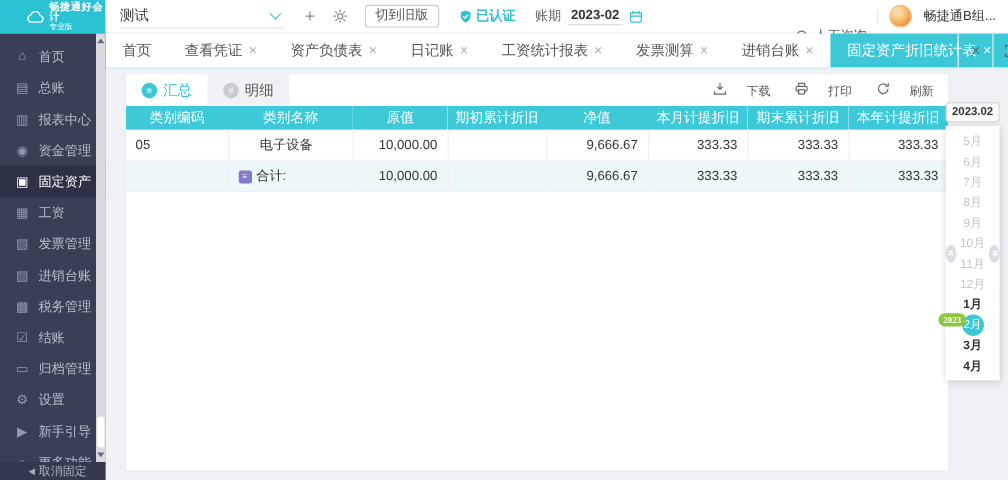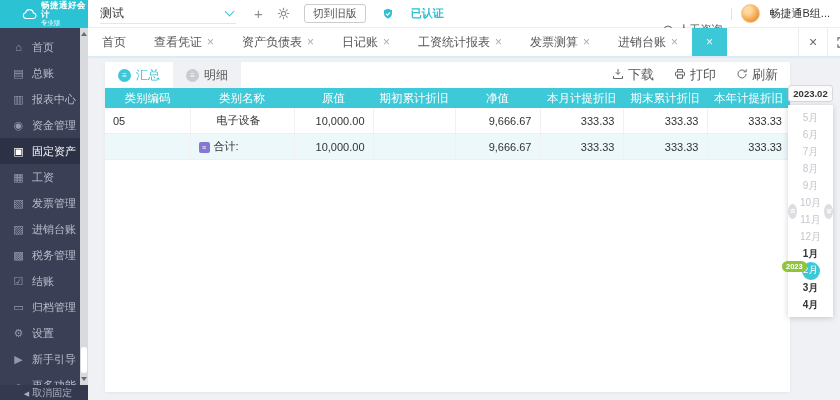--- a/index.html
+++ b/index.html
@@ -19,21 +19,21 @@
           border-bottom:1px solid #edeef2;box-sizing:border-box;display:flex;align-items:center;}
   .acct{display:flex;align-items:center;justify-content:space-between;width:136px;margin-left:12px;
         height:20px;border-bottom:1px solid #e4e6ea;font-size:12px;color:#333;gap:18px;}
   .chev-down{width:6px;height:6px;border-right:1.5px solid #3cc8d6;border-bottom:1.5px solid #3cc8d6;
         transform:rotate(45deg);margin:0 3px 3px 0;}
   .icon-plus{margin-left:18px;color:#8a8f96;font-size:15px;line-height:1;cursor:default;}
   .icon-plus::before{content:"+";}
   .icon-gear{margin-left:14px;display:flex;}
   .btn-old{margin-left:14px;font-size:11px;color:#555;border:1px solid #ccc;border-radius:3px;
         padding:2px 8px;background:#fff;line-height:1.2;}
-  .certified{margin-left:16px;display:flex;align-items:center;gap:17px;color:#2fc0d2;font-size:11px;font-weight:bold;}
+  .certified{margin-left:16px;display:flex;align-items:center;gap:3px;color:#2fc0d2;font-size:11px;font-weight:bold;}
   .period{margin-left:16px;display:flex;align-items:center;gap:5px;font-size:11px;color:#666;}
   .period-value{color:#333;border-bottom:1px solid #ddd;padding:0 3px 1px;font-weight:bold;}
   .tb-right{margin-left:auto;display:flex;align-items:center;gap:9px;padding-right:10px;}
   .support{display:flex;align-items:center;gap:4px;font-size:11px;color:#555;margin-top:32px;}
   .v-divider{width:1px;height:12px;background:#e2e3e6;}
   .avatar{width:17px;height:17px;border-radius:50%;background:radial-gradient(circle at 35% 30%,#ffd9a0 20%,#f09a3e 70%,#d97b25);border:1px solid #f3c27f;}
   .username{font-size:11px;color:#333;}
 
   
   .tabbar{position:absolute;left:88px;top:28px;width:752px;height:30px;background:#fff;
@@ -68,21 +68,21 @@
   .content-bg{position:absolute;left:88px;top:58px;width:752px;height:342px;background:#eff1f5;}
   .panel{position:absolute;left:105px;top:62px;width:685px;height:330px;background:#fff;
          box-shadow:0 1px 3px rgba(0,0,0,.05);}
   .panel-head{height:26px;display:flex;align-items:stretch;}
   .subtab{display:flex;align-items:center;gap:5px;padding:0 13px;font-size:12px;color:#555;background:#f0f1f4;}
   .subtab.active{background:#fff;color:#2fc0d2;}
   .st-icon{width:13px;height:13px;border-radius:50%;background:#c8cbd2;color:#fff;font-size:8px;
            line-height:13px;text-align:center;}
   .subtab.active .st-icon{background:#3cc8d6;}
   .tools{margin-left:auto;display:flex;align-items:center;gap:20px;padding-right:12px;}
-  .tool{display:flex;align-items:center;gap:4px;font-size:13px;color:#555;}
+  .tool{display:flex;align-items:flex-end;gap:16px;font-size:10px;color:#555;}
 
   table{width:685px;border-collapse:collapse;table-layout:fixed;font-size:11px;}
   thead th{background:#3ec9d8;color:#fff;height:20px;font-weight:normal;font-size:11.5px;padding:0 4px;
            overflow:hidden;white-space:nowrap;}
   tbody td{height:25px;padding:0 8px;color:#333;border-bottom:1px solid #efefef;border-right:1px solid #f1f1f1;
            overflow:hidden;white-space:nowrap;}
   tbody td:last-child{border-right:none;}
   tr.total-row td{background:#edf8fb;}
   .total-icon{display:inline-block;width:11px;height:11px;border-radius:2px;background:#8678d2;color:#fff;
            font-size:7px;line-height:11px;text-align:center;vertical-align:middle;margin-right:4px;}
@@ -101,21 +101,21 @@
   .mp-scroll i{font-style:normal;color:#fff;font-size:10px;font-weight:bold;line-height:1;display:block;}
   .mp-up i{transform:rotate(-90deg);}
   .mp-dn i{transform:rotate(90deg);}
   .mp-scroll i::before{content:"»";}
   .month{height:17px;width:100%;display:flex;align-items:center;justify-content:center;font-size:10px;}
   .month.disabled .m-text{color:#c3c6cd;}
   .month.normal .m-text{color:#333;font-weight:bold;}
   .month.selected .m-text{width:18px;height:18px;border-radius:50%;background:#3cc8d6;color:#fff;
            display:flex;align-items:center;justify-content:center;font-size:9.5px;}
   .year-badge{position:absolute;left:-6px;top:156px;background:#8fc43c;color:#fff;font-size:7.5px;
-           font-weight:bold;padding:1px 4px;border-radius:7px;line-height:1.2;}
+           font-weight:bold;padding:1px 4px;border-radius:7px;line-height:1.2;font-family:Liberation Serif, serif;}
 </style>
 </head>
 <body>
 
 <div id="app">
 
   <div class="logo">
     <span class="logo-cloud">
       <svg width="15" height="11" viewBox="0 0 15 11">
           <path d="M4 9.5a3 3 0 0 1-.4-5.9A4 4 0 0 1 11.4 4 2.6 2.6 0 0 1 11 9.5z" fill="none" stroke="#fff" stroke-width="1.1"></path>
@@ -140,20 +140,28 @@
         </svg>
     </span>
     <button class="btn-old">切到旧版</button>
     <div class="certified">
       <svg width="12" height="12" viewBox="0 0 12 12">
           <path d="M6 .8 10 2.2v3.4c0 2.6-1.9 4.2-4 5.2-2.1-1-4-2.6-4-5.2V2.2z" fill="#2fc0d2"></path>
           <path d="M4 5.6l1.5 1.5 2.6-2.8" stroke="#fff" fill="none" stroke-width="1.1"></path>
         </svg>
       <span>已认证</span>
     </div>
+    <div class="period">
+      <span>账期</span>
+      <span class="period-value">2023-02</span>
+      <svg width="12" height="12" viewBox="0 0 12 12">
+          <rect x="1.5" y="2.5" width="9" height="8" rx="1" fill="none" stroke="#2fc0d2"></rect>
+          <path d="M3.5 1v3M8.5 1v3M1.5 5.5h9" stroke="#2fc0d2" fill="none"></path>
+        </svg>
+    </div>
     <div class="tb-right">
       <div class="support">
         <svg width="12" height="12" viewBox="0 0 12 12">
             <path d="M2 8V6a4 4 0 0 1 8 0v2" fill="none" stroke="#666"></path>
             <rect x="1" y="7" width="2" height="3.4" rx="1" fill="#666"></rect>
             <rect x="9" y="7" width="2" height="3.4" rx="1" fill="#666"></rect>
           </svg>
         <span>人工咨询</span>
       </div>
       <span class="v-divider"></span>
@@ -186,20 +194,21 @@
       </div>
       <div class="tab">
         <span>发票测算</span>
         <span class="tab-close"></span>
       </div>
       <div class="tab">
         <span>进销台账</span>
         <span class="tab-close"></span>
       </div>
       <div class="tab active">
+        <span>固定资产折旧统计表</span>
         <span class="tab-close"></span>
       </div>
     </div>
   <div class="tab-controls" style="position:absolute;left:798px;top:28px;height:28px;display:flex;">
     <span class="tc tc-close"></span>
     <span class="tc">
       <svg width="11" height="11" viewBox="0 0 12 12">
           <path d="M1 4V1h3M8 1h3v3M11 8v3H8M4 11H1V8" fill="none" stroke="#666" stroke-width="1.2"></path>
         </svg>
     </span>

